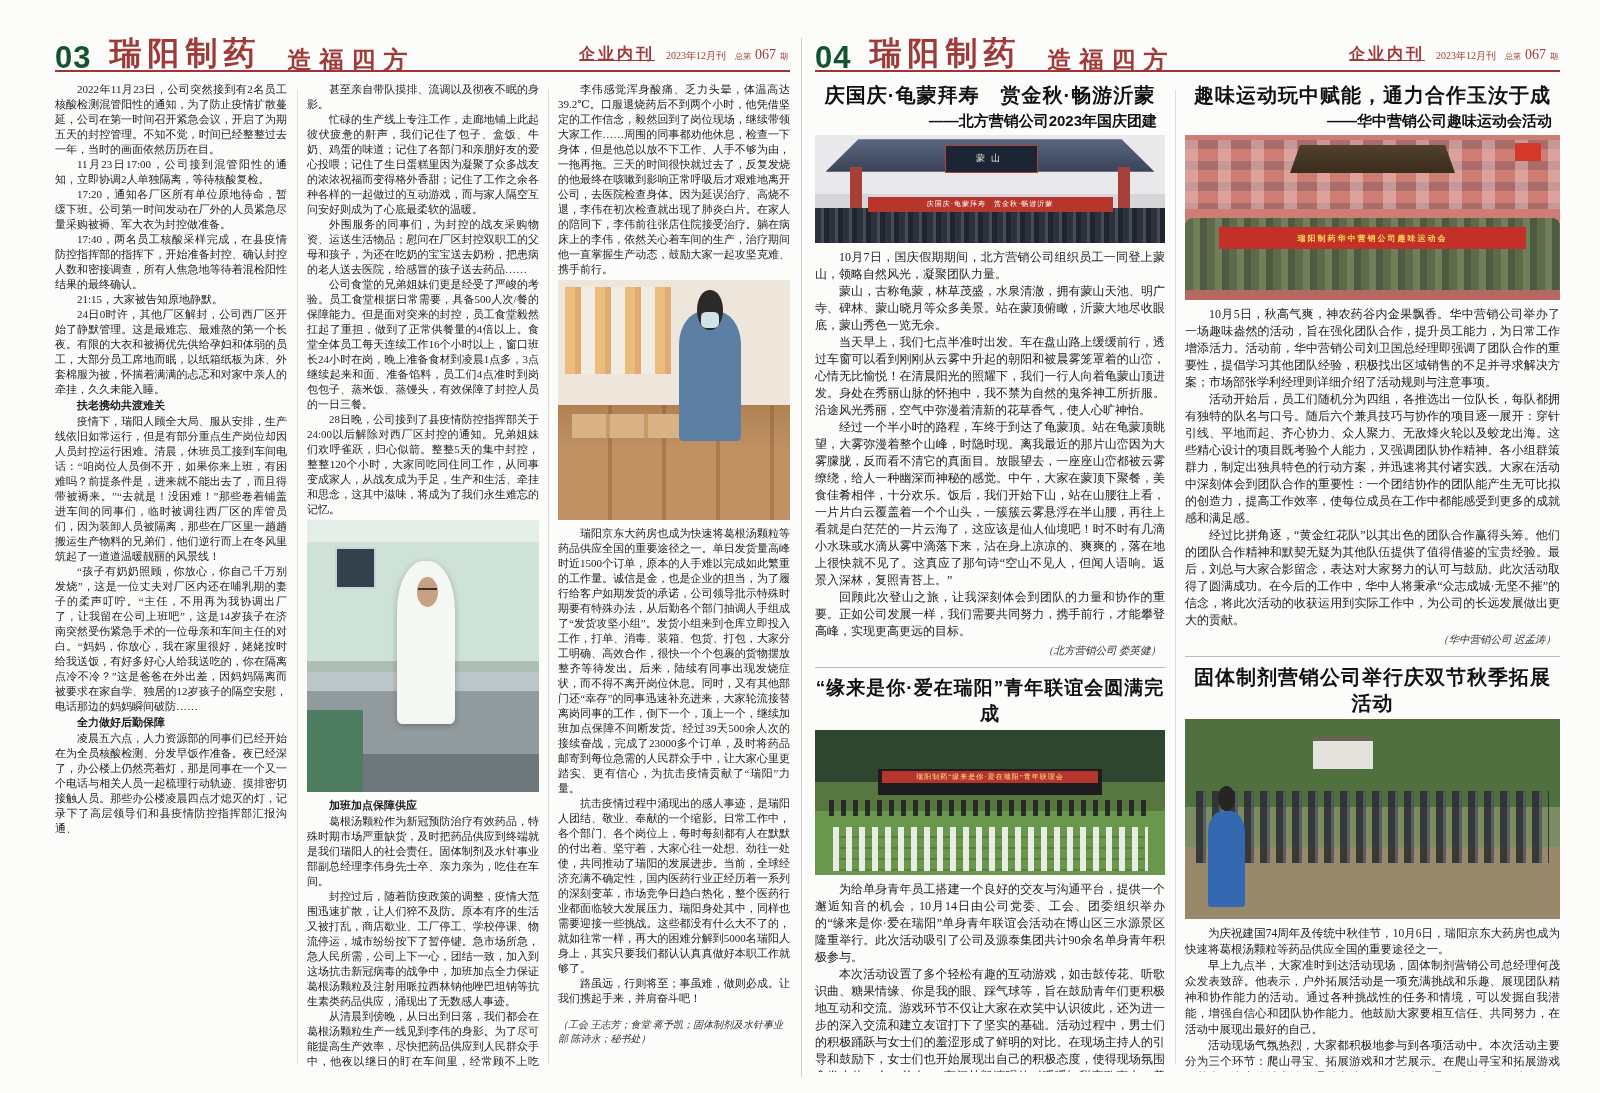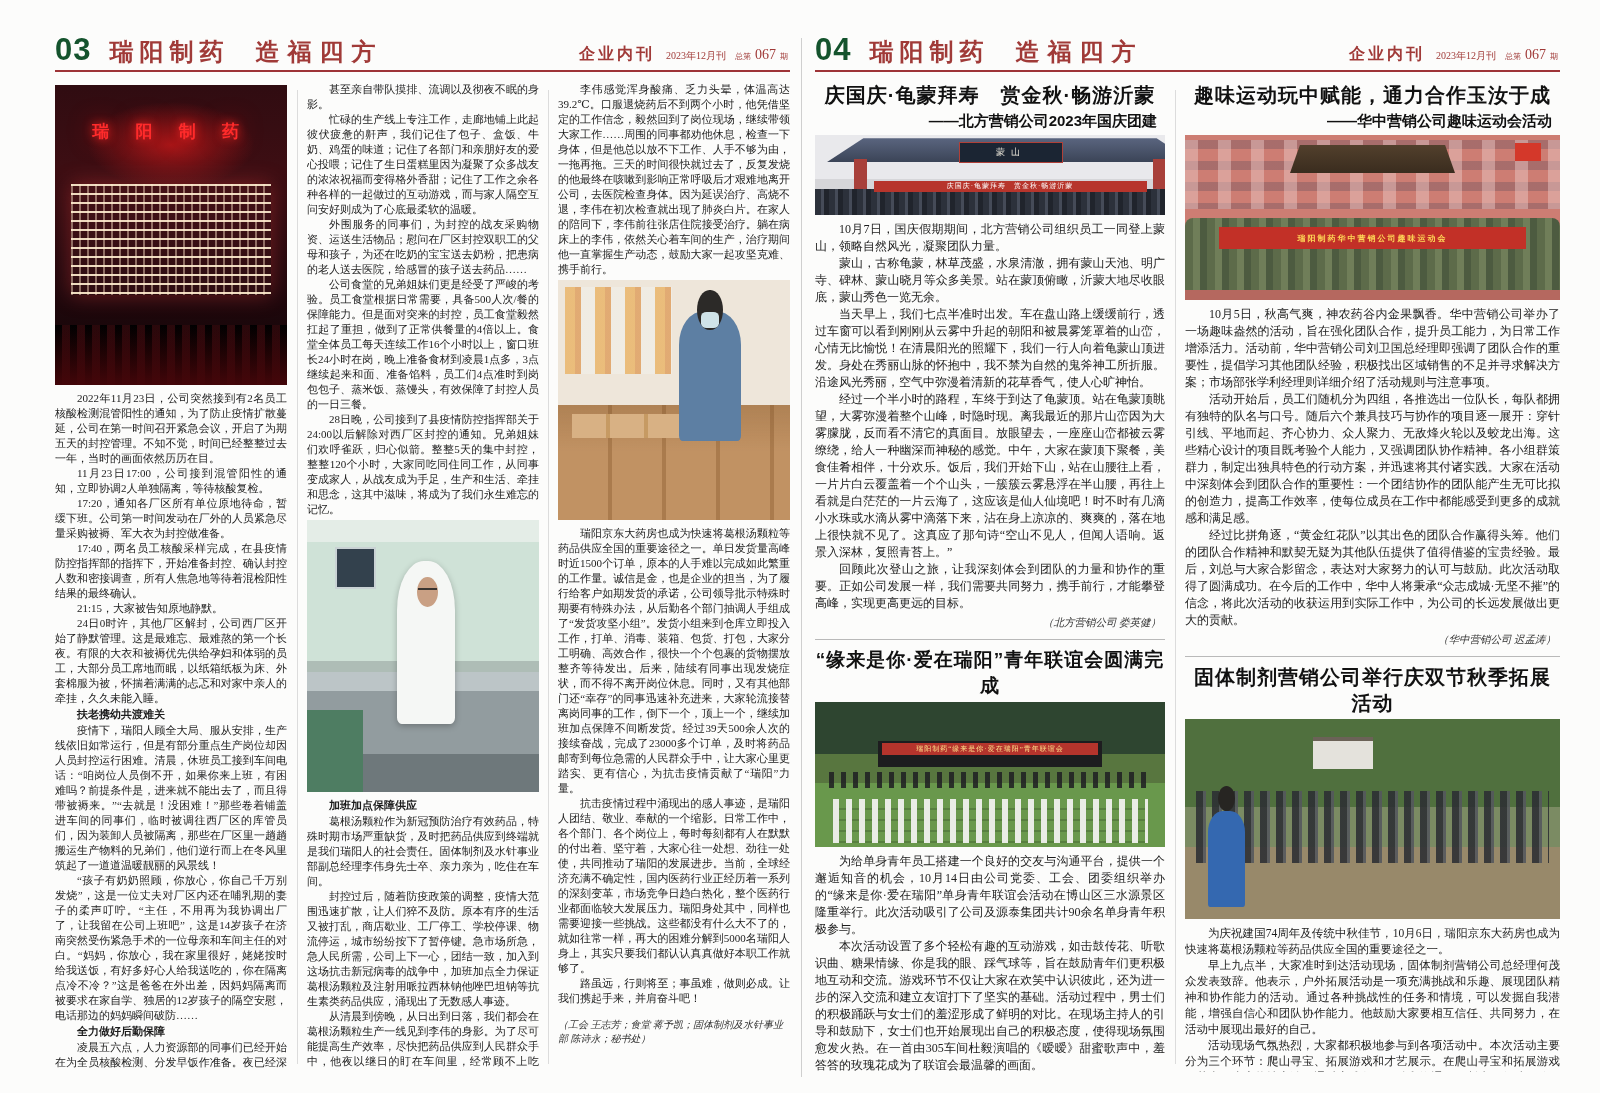--- a/index.html
+++ b/index.html
@@ -12,24 +12,24 @@
   .center-rule{position:absolute;left:801px;top:38px;bottom:16px;width:1px;background:#cfcfcf;}
 
   
   .page{position:absolute;top:0;height:1093px;}
   #page03{left:55px;width:735px;}
   #page04{left:815px;width:745px;}
 
   
   .masthead{position:absolute;top:32px;left:0;right:0;height:36px;}
   .pageno{font-family:"Liberation Sans",sans-serif;font-weight:bold;font-size:31px;color:#14532d;letter-spacing:1px;vertical-align:bottom;}
-  .brand{font-size:24px;font-weight:bold;color:#a03a38;letter-spacing:6px;margin-left:14px;vertical-align:bottom;}
+  .brand{font-size:32px;font-weight:bold;color:#a03a38;letter-spacing:6px;margin-left:14px;vertical-align:bottom;}
   .slogan{font-size:24px;font-weight:bold;color:#a03a38;letter-spacing:8px;margin-left:22px;vertical-align:bottom;}
   .issue{position:absolute;right:2px;bottom:3px;color:#a03a38;white-space:nowrap;}
-  .ilabel{font-size:16px;font-weight:bold;letter-spacing:3px;}
+  .ilabel{font-size:16px;font-weight:bold;letter-spacing:3px;text-decoration:underline;}
   .idate{font-size:10px;margin-left:7px;}
   .ipre{font-size:8px;margin-left:5px;}
   .ino{font-size:14px;font-weight:normal;}
   .isuf{font-size:8px;}
   .redrule{position:absolute;top:70px;left:0;right:0;height:2px;background:#9e3438;}
 
   
   .colwrap{position:absolute;top:82px;left:0;right:0;height:988px;}
   .vrule{position:absolute;top:8px;bottom:6px;width:1px;background:#dcdcdc;}
   .col{position:absolute;top:0;width:232px;height:988px;overflow:hidden;font-size:11px;line-height:15px;}
@@ -64,21 +64,21 @@
   .p2-glasses{position:absolute;left:48%;top:25%;width:8%;height:2px;background:#3a3430;}
 
   .photo3{height:240px;background:linear-gradient(180deg,#eee6da 0 58%,#dbcfbf 58% 100%);}
   .p3-posters{position:absolute;left:3%;top:3%;width:46%;height:36%;background:repeating-linear-gradient(90deg,#e8a13c 0 10px,#d9832f 10px 16px,#f1f0ea 16px 30px);opacity:.6;}
   .p3-boxes{position:absolute;left:0;right:0;bottom:0;height:48%;background:linear-gradient(180deg,rgba(120,80,40,.25),rgba(0,0,0,0) 40%),repeating-linear-gradient(90deg,#c19263 0 50px,#aa7b4d 50px 54px);}
   .p3-boxtop{position:absolute;left:6%;bottom:34%;width:60%;height:10%;background:repeating-linear-gradient(90deg,#d8b184 0 34px,#c69a63 34px 38px);}
   .p3-person{position:absolute;left:52%;top:13%;width:27%;height:54%;background:#5d7fa3;border-radius:40% 40% 6% 6%/26% 26% 4% 4%;}
   .p3-head{position:absolute;left:60%;top:4%;width:11%;height:17%;background:#2c2a28;border-radius:50%;}
   .p3-mask{position:absolute;left:61.5%;top:13.5%;width:8%;height:6.5%;background:#cfe3e8;border-radius:30%;}
 
-  .photo4{height:80px;background:linear-gradient(180deg,#e9e9ec 0 55%,#d6d6d9 55% 100%);padding-left:40px;}
+  .photo4{height:108px;background:linear-gradient(180deg,#e9e9ec 0 55%,#d6d6d9 55% 100%);}
   .p4-roof{position:absolute;left:3%;top:4%;width:94%;height:30%;background:linear-gradient(#5a657f,#3b4457);clip-path:polygon(0 100%,10% 0,90% 0,100% 100%);}
   .p4-plaque{position:absolute;left:37%;top:9%;width:26%;height:24%;background:#1b2533;border:1px solid #b04038;color:#e8e4d8;font-size:9px;letter-spacing:6px;display:flex;align-items:center;justify-content:center;}
   .p4-pillar{position:absolute;top:30%;width:3.4%;height:42%;background:#a8403a;}
   .p4-pillar.l{left:10%;} .p4-pillar.r{right:10%;}
   .p4-crowd{position:absolute;left:0;right:0;bottom:0;height:32%;background:repeating-linear-gradient(90deg,#2c313b 0 6px,#454b58 6px 9px,#20242c 9px 14px);}
   .p4-banner{position:absolute;bottom:29%;left:15%;width:70%;height:14%;background:#b7352c;color:#fff;font-size:7px;letter-spacing:1px;display:flex;align-items:center;justify-content:center;white-space:nowrap;overflow:hidden;}
 
   .photo5{height:145px;background:linear-gradient(180deg,#2e4530 0 36%,#58763f 36% 56%,#69984c 56% 100%);}
   .p5-stage{position:absolute;top:27%;left:18%;width:64%;height:18%;background:#1d1d1f;}
   .p5-banner{position:absolute;top:8%;left:2%;right:2%;height:46%;background:#b5342c;color:#ffe08a;font-size:7px;letter-spacing:1px;display:flex;align-items:center;justify-content:center;white-space:nowrap;overflow:hidden;}
@@ -117,25 +117,20 @@
         <span class="isuf">期</span>
       </span>
     </header>
     <div class="redrule"></div>
 
     <div class="colwrap">
       <div class="vrule" style="left:242px"></div>
       <div class="vrule" style="left:493px"></div>
 
       <div class="col" style="left:0">
-        <div class="photo photo1">
-          <div class="p1-sign">瑞 阳 制 药</div>
-          <div class="p1-bldg"></div>
-          <div class="p1-crowd"></div>
-        </div>
         <div>
             <p class="para">2022年11月23日，公司突然接到有2名员工核酸检测混管阳性的通知，为了防止疫情扩散蔓延，公司在第一时间召开紧急会议，开启了为期五天的封控管理。不知不觉，时间已经整整过去一年，当时的画面依然历历在目。</p>
             <p class="para">11月23日17:00，公司接到混管阳性的通知，立即协调2人单独隔离，等待核酸复检。</p>
             <p class="para">17:20，通知各厂区所有单位原地待命，暂缓下班。公司第一时间发动在厂外的人员紧急尽量采购被褥、军大衣为封控做准备。</p>
             <p class="para">17:40，两名员工核酸采样完成，在县疫情防控指挥部的指挥下，开始准备封控、确认封控人数和密接调查，所有人焦急地等待着混检阳性结果的最终确认。</p>
             <p class="para">21:15，大家被告知原地静默。</p>
             <p class="para">24日0时许，其他厂区解封，公司西厂区开始了静默管理。这是最难忘、最难熬的第一个长夜。有限的大衣和被褥优先供给孕妇和体弱的员工，大部分员工席地而眠，以纸箱纸板为床、外套棉服为被，怀揣着满满的忐忑和对家中亲人的牵挂，久久未能入睡。</p>
             <p class="para subhead">扶老携幼共渡难关</p>
             <p class="para">疫情下，瑞阳人顾全大局、服从安排，生产线依旧如常运行，但是有部分重点生产岗位却因人员封控运行困难。清晨，休班员工接到车间电话：“咱岗位人员倒不开，如果你来上班，有困难吗？前提条件是，进来就不能出去了，而且得带被褥来。”“去就是！没困难！”那些卷着铺盖进车间的同事们，临时被调往西厂区的库管员们，因为装卸人员被隔离，那些在厂区里一趟趟搬运生产物料的兄弟们，他们逆行而上在冬风里筑起了一道道温暖靓丽的风景线！</p>
             <p class="para">“孩子有奶奶照顾，你放心，你自己千万别发烧”，这是一位丈夫对厂区内还在哺乳期的妻子的柔声叮咛。“主任，不用再为我协调出厂了，让我留在公司上班吧”，这是14岁孩子在济南突然受伤紧急手术的一位母亲和车间主任的对白。“妈妈，你放心，我在家里很好，姥姥按时给我送饭，有好多好心人给我送吃的，你在隔离点冷不冷？”这是爸爸在外出差，因妈妈隔离而被要求在家自学、独居的12岁孩子的隔空安慰，电话那边的妈妈瞬间破防……</p>

